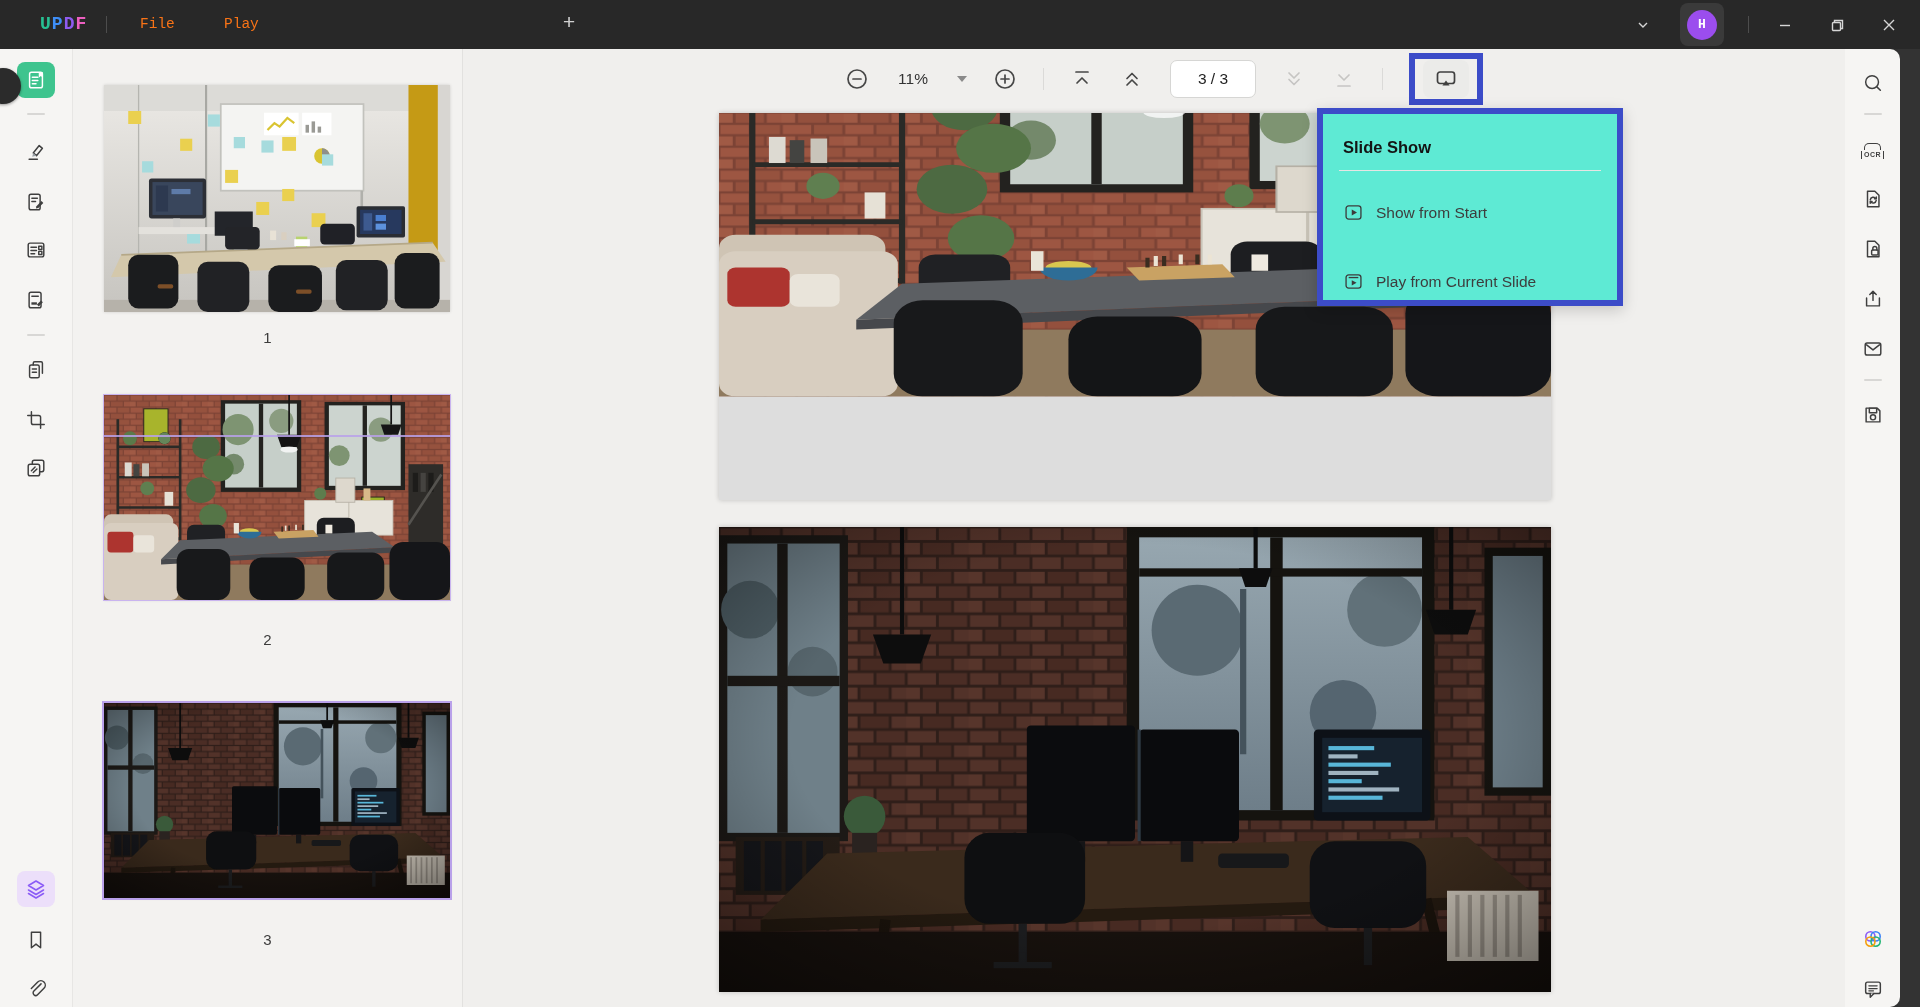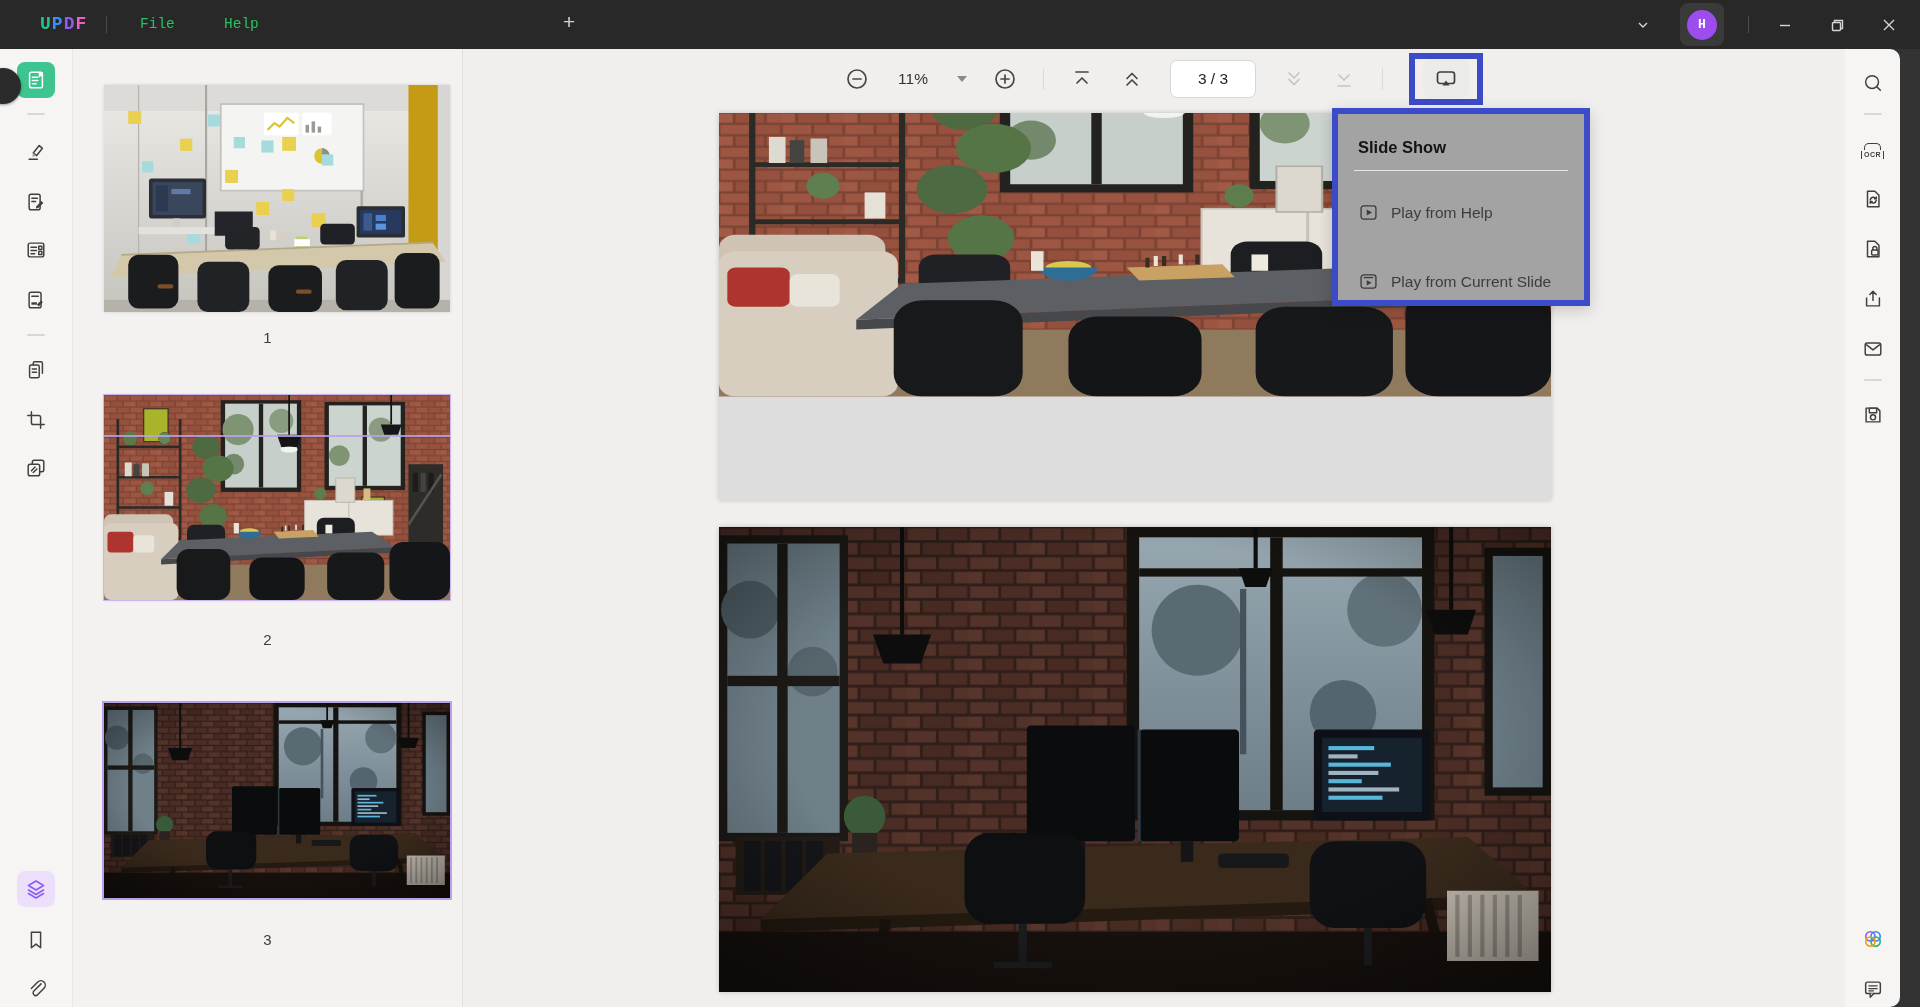--- a/index.html
+++ b/index.html
@@ -4,21 +4,21 @@
 <style>
   * { margin:0; padding:0; box-sizing:border-box; }
   html,body { width:1920px; height:1007px; overflow:hidden; font-family:"Liberation Sans",sans-serif; background:#303030; }
 
   
   #titlebar { position:absolute; left:0; top:0; width:1920px; height:49px; background:#282828; z-index:40;font-family:Liberation Mono, monospace; }
   #logo { position:absolute; left:40px; top:14px; font-size:18px; font-weight:800; letter-spacing:1px; }
   #logo span:nth-child(1){color:#27c093;} #logo span:nth-child(2){color:#3e8ef7;}
   #logo span:nth-child(3){color:#8f5bf0;} #logo span:nth-child(4){color:#ec5fc0;}
   .tb-divider { position:absolute; top:16px; width:1px; height:17px; background:#4d4d4d; }
-  .tb-menu { position:absolute; top:0; height:49px; line-height:49px; color:#22c55e; font-size:14.5px; padding:0 14px; cursor:default; }
+  .tb-menu { position:absolute; top:0; height:49px; line-height:49px; color:#f97316; font-size:14.5px; padding:0 14px; cursor:default; }
   #tab { position:absolute; left:284px; top:9px; width:245px; height:40px; background:#3e3e3e; border-radius:10px 10px 0 0; color:#e3e3e3; }
   #tab .tab-caret { position:absolute; left:18px; top:17px; width:0; height:0; border-left:5px solid transparent; border-right:5px solid transparent; border-top:6px solid #b9b9b9; }
   #tab .tab-label { position:absolute; left:0; right:0; top:0; height:40px; line-height:40px; text-align:center; font-size:14.5px; }
   #tab .tab-close { position:absolute; right:12px; top:9px; width:22px; height:22px; color:#cfcfcf; font-size:15px; line-height:22px; text-align:center; }
   #new-tab { position:absolute; left:556px; top:11px; width:26px; height:26px; color:#d0d0d0; font-size:21px; line-height:25px; text-align:center; }
   .win-ctl { position:absolute; top:12px; width:26px; height:26px; display:flex; align-items:center; justify-content:center; }
   .win-ctl svg { stroke:#d6d6d6; stroke-width:1.4; fill:none; }
   #avatar-box { position:absolute; left:1680px; top:3px; width:44px; height:43px; background:#3a3a3a; border-radius:8px; display:flex; align-items:center; justify-content:center; }
   #avatar { width:30px; height:30px; border-radius:50%; background:var(--avatar-purple,#9b4dee); color:#fff; font-size:13px; font-weight:700; display:flex; align-items:center; justify-content:center; }
 
@@ -58,21 +58,21 @@
   .tbtn.disabled svg { stroke:#c6c5c3; }
   .tb-sep { width:1px; height:22px; background:#dbdad8; }
   #zoom-level { font-size:15.5px; color:#333; min-width:36px; text-align:center; }
   .caret-sm { width:0; height:0; border-left:5px solid transparent; border-right:5px solid transparent; border-top:6px solid #8a8a8a; }
   #page-box { width:86px; height:38px; background:#fff; border:1px solid #d6d6d4; border-radius:7px; display:flex; align-items:center; justify-content:center; font-size:15.5px; color:#222; }
   #slideshow-wrap { position:relative; width:74px; height:52px; border:6px solid var(--accent-blue,#3c4cc8); display:flex; align-items:center; justify-content:center; }
   #slideshow-btn { width:46px; height:38px; background:#ebebe9; border-radius:8px; display:flex; align-items:center; justify-content:center; }
   #slideshow-btn svg { stroke:#3f3f3f; stroke-width:1.7; fill:none; stroke-linejoin:round; }
 
   
-  #slideshow-menu { position:absolute; left:-98px; top:49px; width:258px; height:198px; background:#a3a3a3; border:6px solid var(--accent-blue,#3c4cc8); box-shadow:0 4px 14px rgba(0,0,0,.18); z-index:60;margin-left:15px; }
+  #slideshow-menu { position:absolute; left:-98px; top:49px; width:306px; height:198px; background:#5eead4; border:6px solid var(--accent-blue,#3c4cc8); box-shadow:0 4px 14px rgba(0,0,0,.18); z-index:60; }
   #slideshow-menu .menu-title { position:absolute; left:20px; top:24px; font-size:16.5px; font-weight:700; color:#141414; }
   #slideshow-menu .menu-div { position:absolute; left:16px; right:16px; top:56px; height:1px; background:#e6e5e3; }
   .menu-item { position:absolute; left:20px; right:10px; height:30px; display:flex; align-items:center; gap:12px; }
   .menu-item svg { stroke:#3c3c3c; stroke-width:1.5; fill:none; stroke-linejoin:round; flex:0 0 auto; }
   .menu-item .mi-label { font-size:15.5px; color:#3d3d3d; white-space:nowrap; }
 
   
   .page { position:absolute; left:256px; width:832px; background:#ddd; box-shadow:0 0 5px rgba(0,0,0,.2); }
   .page svg { display:block; width:100%; height:100%; }
 </style>
@@ -348,21 +348,21 @@
     </symbol>
   </defs>
 </svg>
 
 <div id="titlebar">
   <div id="logo">
     <span>U</span><span>P</span><span>D</span><span>F</span>
   </div>
   <div class="tb-divider" style="left:106px"></div>
   <div class="tb-menu" style="left:126px">File</div>
-  <div class="tb-menu" style="left:210px">Help</div>
+  <div class="tb-menu" style="left:210px">Play</div>
   <div id="new-tab">+</div>
   <div class="win-ctl" style="left:1630px">
     <svg width="14" height="14" viewBox="0 0 14 14">
         <path d="M3,5 l4,4 4,-4"></path>
       </svg>
   </div>
   <div id="avatar-box">
     <div id="avatar">H</div>
   </div>
   <div class="tb-divider" style="left:1748px"></div>
@@ -553,21 +553,21 @@
       </div>
 
       <div id="slideshow-menu">
         <div class="menu-title">Slide Show</div>
         <div class="menu-div"></div>
         <div class="menu-item" style="top:84px">
           <svg width="21" height="21" viewBox="0 0 24 24">
               <rect x="3.5" y="4.5" width="17" height="15" rx="3"></rect>
               <path d="M10,8.5 l6,3.5 -6,3.5 Z" fill="#3c3c3c" stroke="none"></path>
             </svg>
-          <span class="mi-label">Play from Help</span>
+          <span class="mi-label">Show from Start</span>
         </div>
         <div class="menu-item" style="top:153px">
           <svg width="21" height="21" viewBox="0 0 24 24">
               <rect x="3.5" y="4.5" width="17" height="15" rx="3"></rect>
               <path d="M6.5,7.5 h11"></path>
               <path d="M10,10.5 l5.5,3 -5.5,3 Z" fill="#3c3c3c" stroke="none"></path>
             </svg>
           <span class="mi-label">Play from Current Slide</span>
         </div>
       </div>

